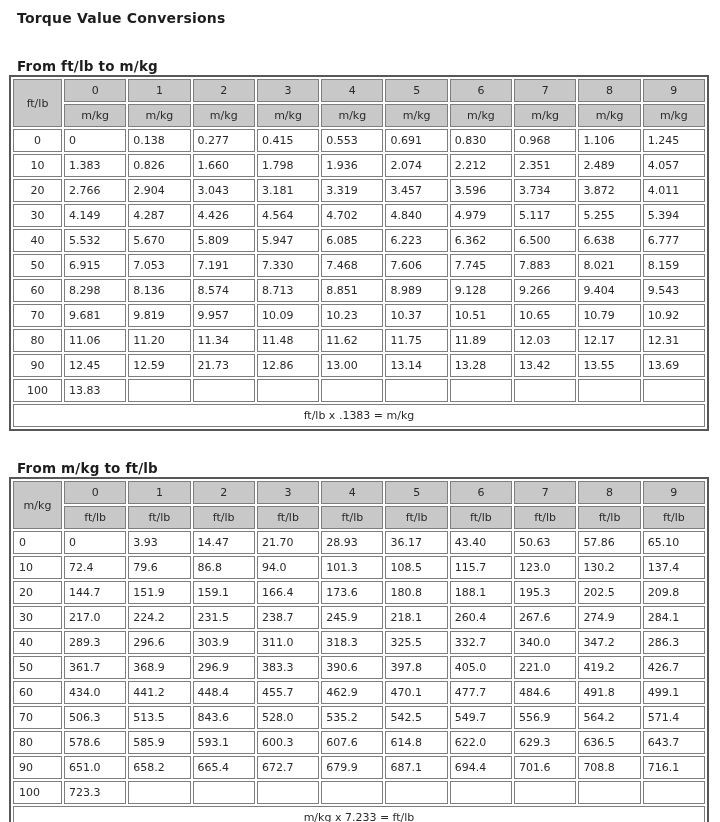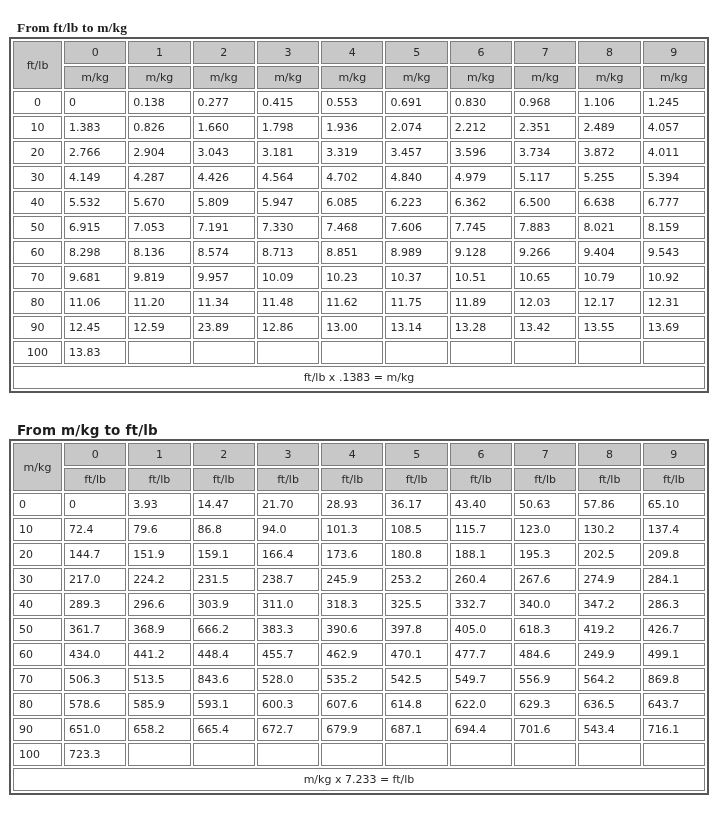--- a/index.html
+++ b/index.html
@@ -23,21 +23,21 @@
     margin: 2px 0 0 8px;
     letter-spacing: 0.2px;
   }
   .section-heading {
     font-size: 13.5px;
     font-weight: bold;
     color: #1d1d1d;
     margin: 0 0 1px 8px;
     letter-spacing: 0.2px;
   }
-  .section-1 .section-heading { margin-top: 12px; font-family: Liberation Serif, serif; }
+  .section-1 .section-heading { margin-top: 32px; }
   .section-2 .section-heading { margin-top: 29px; }
 
   table.conv {
     width: 700px;
     table-layout: fixed;
     border-collapse: separate;
     border-spacing: 2px;
     border: 2px solid var(--outer-border, #575757);
     background: #ffffff;
   }
@@ -71,20 +71,21 @@
   table.conv td.footer-cell {
     text-align: center;
     background: #ffffff;
     margin-left: 40px;
   }
 </style>
 </head>
 <body>
 
 <div class="page">
+  <div class="page-title">Torque Value Conversions</div>
 
   <div class="section section-1">
     <div class="section-heading">From ft/lb to m/kg</div>
     <table class="conv labels-center">
         <colgroup>
           <col class="label-col">
           <col>
           <col>
           <col>
           <col>
@@ -237,21 +238,21 @@
             <td class="value-cell">11.75</td>
             <td class="value-cell">11.89</td>
             <td class="value-cell">12.03</td>
             <td class="value-cell">12.17</td>
             <td class="value-cell">12.31</td>
           </tr>
           <tr>
             <th class="row-label">90</th>
             <td class="value-cell">12.45</td>
             <td class="value-cell">12.59</td>
-            <td class="value-cell">23.89</td>
+            <td class="value-cell">21.73</td>
             <td class="value-cell">12.86</td>
             <td class="value-cell">13.00</td>
             <td class="value-cell">13.14</td>
             <td class="value-cell">13.28</td>
             <td class="value-cell">13.42</td>
             <td class="value-cell">13.55</td>
             <td class="value-cell">13.69</td>
           </tr>
           <tr>
             <th class="row-label">100</th>
@@ -358,21 +359,21 @@
             <td class="value-cell">202.5</td>
             <td class="value-cell">209.8</td>
           </tr>
           <tr>
             <th class="row-label">30</th>
             <td class="value-cell">217.0</td>
             <td class="value-cell">224.2</td>
             <td class="value-cell">231.5</td>
             <td class="value-cell">238.7</td>
             <td class="value-cell">245.9</td>
-            <td class="value-cell">253.2</td>
+            <td class="value-cell">218.1</td>
             <td class="value-cell">260.4</td>
             <td class="value-cell">267.6</td>
             <td class="value-cell">274.9</td>
             <td class="value-cell">284.1</td>
           </tr>
           <tr>
             <th class="row-label">40</th>
             <td class="value-cell">289.3</td>
             <td class="value-cell">296.6</td>
             <td class="value-cell">303.9</td>
@@ -381,54 +382,54 @@
             <td class="value-cell">325.5</td>
             <td class="value-cell">332.7</td>
             <td class="value-cell">340.0</td>
             <td class="value-cell">347.2</td>
             <td class="value-cell">286.3</td>
           </tr>
           <tr>
             <th class="row-label">50</th>
             <td class="value-cell">361.7</td>
             <td class="value-cell">368.9</td>
-            <td class="value-cell">666.2</td>
+            <td class="value-cell">296.9</td>
             <td class="value-cell">383.3</td>
             <td class="value-cell">390.6</td>
             <td class="value-cell">397.8</td>
             <td class="value-cell">405.0</td>
-            <td class="value-cell">618.3</td>
+            <td class="value-cell">221.0</td>
             <td class="value-cell">419.2</td>
             <td class="value-cell">426.7</td>
           </tr>
           <tr>
             <th class="row-label">60</th>
             <td class="value-cell">434.0</td>
             <td class="value-cell">441.2</td>
             <td class="value-cell">448.4</td>
             <td class="value-cell">455.7</td>
             <td class="value-cell">462.9</td>
             <td class="value-cell">470.1</td>
             <td class="value-cell">477.7</td>
             <td class="value-cell">484.6</td>
-            <td class="value-cell">249.9</td>
+            <td class="value-cell">491.8</td>
             <td class="value-cell">499.1</td>
           </tr>
           <tr>
             <th class="row-label">70</th>
             <td class="value-cell">506.3</td>
             <td class="value-cell">513.5</td>
             <td class="value-cell">843.6</td>
             <td class="value-cell">528.0</td>
             <td class="value-cell">535.2</td>
             <td class="value-cell">542.5</td>
             <td class="value-cell">549.7</td>
             <td class="value-cell">556.9</td>
             <td class="value-cell">564.2</td>
-            <td class="value-cell">869.8</td>
+            <td class="value-cell">571.4</td>
           </tr>
           <tr>
             <th class="row-label">80</th>
             <td class="value-cell">578.6</td>
             <td class="value-cell">585.9</td>
             <td class="value-cell">593.1</td>
             <td class="value-cell">600.3</td>
             <td class="value-cell">607.6</td>
             <td class="value-cell">614.8</td>
             <td class="value-cell">622.0</td>
@@ -439,21 +440,21 @@
           <tr>
             <th class="row-label">90</th>
             <td class="value-cell">651.0</td>
             <td class="value-cell">658.2</td>
             <td class="value-cell">665.4</td>
             <td class="value-cell">672.7</td>
             <td class="value-cell">679.9</td>
             <td class="value-cell">687.1</td>
             <td class="value-cell">694.4</td>
             <td class="value-cell">701.6</td>
-            <td class="value-cell">543.4</td>
+            <td class="value-cell">708.8</td>
             <td class="value-cell">716.1</td>
           </tr>
           <tr>
             <th class="row-label">100</th>
             <td class="value-cell">723.3</td>
             <td class="value-cell"></td>
             <td class="value-cell"></td>
             <td class="value-cell"></td>
             <td class="value-cell"></td>
             <td class="value-cell"></td>

